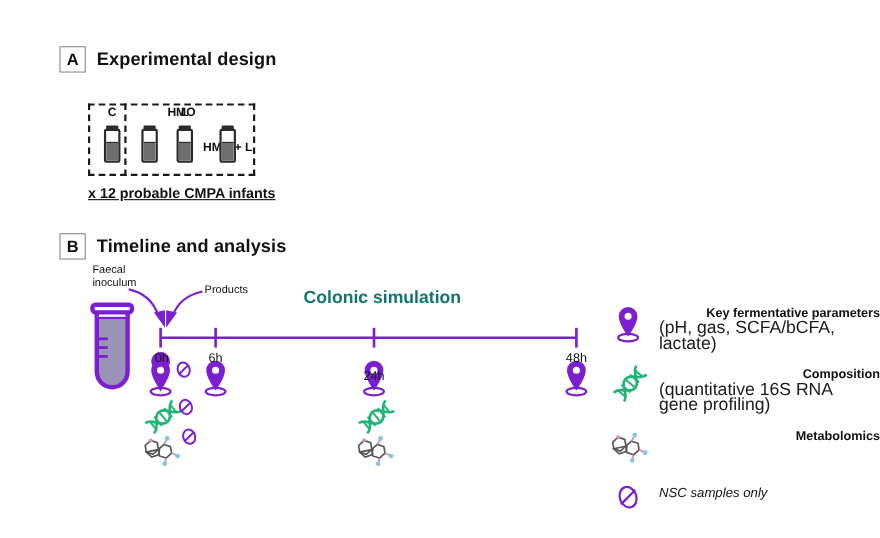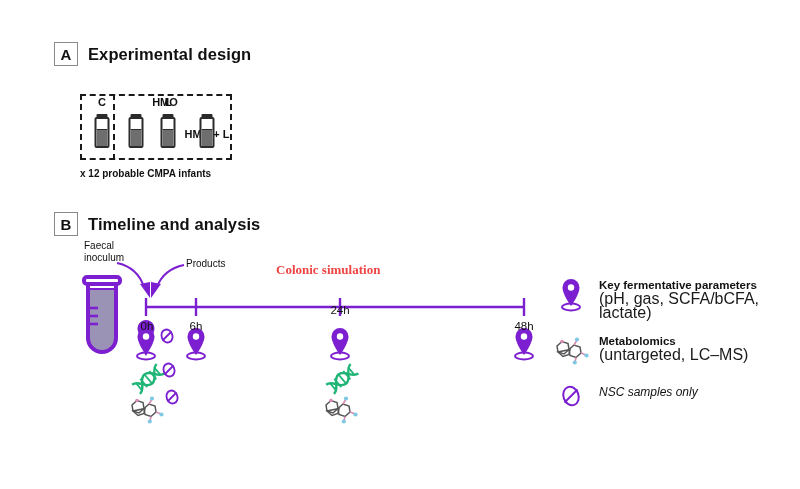--- a/index.html
+++ b/index.html
@@ -48,47 +48,47 @@
   .tube .fill{
     position:absolute;left:0;bottom:0;width:100%;height:58%;
     background:#6e6e6e;border-top:1.5px solid #2b2b2b;
   }
   .tube .cap{
     position:absolute;left:2px;top:0;width:11px;height:4px;
     background:#2b2b2b;border-radius:1px;
   }
   .sample-note{
     position:absolute;left:80px;top:168px;width:200px;
-    font-size:10px;font-weight:700;color:#111;white-space:nowrap;
+    font-size:13px;font-weight:700;color:#111;white-space:nowrap;text-decoration:underline;
   }
 
   
   .annot{
     position:absolute;font-size:10px;color:#111;line-height:11.5px;
     white-space:nowrap;
   }
   #annot-inoculum{left:84px;top:240px;text-align:left;}
   #annot-products{left:186px;top:258px;text-align:center;}
 
   .sim-title{
     position:absolute;left:276px;top:262px;
-    font-size:13px;font-weight:700;color:#ef4444;white-space:nowrap;font-family:Liberation Serif, serif;
+    font-size:16px;font-weight:700;color:#0f766e;white-space:nowrap;
   }
 
   .tick-label{
     position:absolute;font-size:11.5px;color:#111;
     transform:translateX(-50%);white-space:nowrap;
   }
 
   
   .legend{position:absolute;left:556px;top:278px;width:244px;}
   .legend-row{position:relative;display:flex;gap:13px;margin-bottom:15px;}
   .legend-ico{width:30px;flex:0 0 30px;display:flex;align-items:flex-start;justify-content:center;padding-top:1px;}
   .legend-txt{flex:1;}
-  .legend-title{font-size:11.5px;font-weight:700;color:#111;line-height:14px;}
+  .legend-title{font-size:11.5px;font-weight:700;color:#111;line-height:14px;text-align:right;}
   .legend-sub{font-size:16px;color:#1a1a1a;line-height:13.5px;}
   .legend-italic{font-size:12px;color:#111;font-style:italic;line-height:14px;padding-top:3px;}
   svg{display:block;overflow:visible;}
 </style>
 </head>
 <body>
 
 <div class="fig">
 
   <div class="panel-head" id="panel-a-head">
@@ -264,39 +264,61 @@
 
     <g transform="translate(524,347)">
       <path d="M-8.5,-10.5 a8.5,8.5 0 1,1 17,0 c0,7 -8.5,18.5 -8.5,18.5 S-8.5,-3.5 -8.5,-10.5 Z" fill="#7b1fd1"></path>
       <circle cx="0" cy="-10.5" r="3.2" fill="#ffffff"></circle>
       <ellipse cx="0" cy="9" rx="9" ry="3.4" fill="none" stroke="#7b1fd1" stroke-width="2"></ellipse>
     </g>
   </svg>
 
   <div class="tick-label" style="left:147px;top:320px;">0h</div>
   <div class="tick-label" style="left:196px;top:320px;text-align:center;">6h</div>
-  <div class="tick-label" style="left:340px;top:304px;">24h</div>
+  <div class="tick-label" style="left:340px;top:336px;">24h</div>
   <div class="tick-label" style="left:524px;top:320px;">48h</div>
 
   <div class="legend">
 
     <div class="legend-row">
       <div class="legend-ico">
         <svg width="26" height="32" viewBox="-13 -16 26 32">
           <path d="M-8.5,-7.5 a8.5,8.5 0 1,1 17,0 c0,7 -8.5,18.5 -8.5,18.5 S-8.5,-0.5 -8.5,-7.5 Z" fill="#7b1fd1"></path>
           <circle cx="0" cy="-7.5" r="3.2" fill="#ffffff"></circle>
           <ellipse cx="0" cy="12" rx="9" ry="3.4" fill="none" stroke="#7b1fd1" stroke-width="2"></ellipse>
         </svg>
       </div>
       <div class="legend-txt">
         <div class="legend-title">Key fermentative parameters</div>
         <div class="legend-sub">(pH, gas, SCFA/bCFA, lactate)</div>
       </div>
     </div>
 
+    <div class="legend-row">
+      <div class="legend-ico">
+        <svg width="26" height="32" viewBox="-13 -16 26 32">
+          <g transform="rotate(-50)">
+            <path d="M-13,-6 C-5,-6 -5,6 3,6 C11,6 11,-6 19,-6" fill="none" stroke="#1fb576" stroke-width="2.4"></path>
+            <path d="M-13,6 C-5,6 -5,-6 3,-6 C11,-6 11,6 19,6" fill="none" stroke="#1fb576" stroke-width="2.4"></path>
+            <line x1="-9" y1="-4" x2="-9" y2="4" stroke="#1fb576" stroke-width="1.8"></line>
+            <line x1="-3" y1="-5.5" x2="-3" y2="5.5" stroke="#1fb576" stroke-width="1.8"></line>
+            <line x1="3" y1="-6" x2="3" y2="6" stroke="#1fb576" stroke-width="1.8"></line>
+            <line x1="9" y1="-5.5" x2="9" y2="5.5" stroke="#1fb576" stroke-width="1.8"></line>
+            <line x1="15" y1="-4" x2="15" y2="4" stroke="#1fb576" stroke-width="1.8"></line>
+          </g>
+        </svg>
+      </div>
+      <div class="legend-txt">
+        <div class="legend-title">Composition</div>
+        <div class="legend-sub">
+          <div>(quantitative 16S RNA</div>
+          <div>gene profiling)</div>
+        </div>
+      </div>
+    </div>
 
     <div class="legend-row">
       <div class="legend-ico">
         <svg width="34" height="32" viewBox="-17 -16 34 32">
           <g fill="none" stroke="#555" stroke-width="1.5">
             <polygon points="-14,-5 -9,-9.5 -3,-7.5 -2,-1.5 -7,3 -13,1"></polygon>
             <polygon points="-13,1 -8,5.5 -2,3.5 -1,-1.5"></polygon>
             <polygon points="-2,-1.5 3,-6 9,-4 10,2 5,6.5 -1,4.5"></polygon>
           </g>
           <g stroke="#d98ab5" stroke-width="1.6" fill="none">
@@ -305,21 +327,20 @@
             <line x1="5" y1="6.5" x2="4" y2="11"></line>
           </g>
           <circle cx="6" cy="-11.5" r="2.1" fill="#7ec8e3"></circle>
           <circle cx="15.5" cy="4.5" r="2.1" fill="#7ec8e3"></circle>
           <circle cx="3.8" cy="11.5" r="2.1" fill="#7ec8e3"></circle>
           <circle cx="-9" cy="-9.5" r="1.8" fill="#d98ab5"></circle>
         </svg>
       </div>
       <div class="legend-txt">
         <div class="legend-title">Metabolomics</div>
-        <div class="legend-sub">(untargeted, LC–MS)</div>
       </div>
     </div>
 
     <div class="legend-row">
       <div class="legend-ico">
         <svg width="26" height="26" viewBox="-13 -13 26 26">
           <ellipse cx="0" cy="0" rx="7.5" ry="9.5" transform="rotate(-20)" fill="none" stroke="#7b1fd1" stroke-width="2"></ellipse>
           <line x1="-6.5" y1="6.5" x2="6.5" y2="-6.5" stroke="#7b1fd1" stroke-width="2"></line>
         </svg>
       </div>

